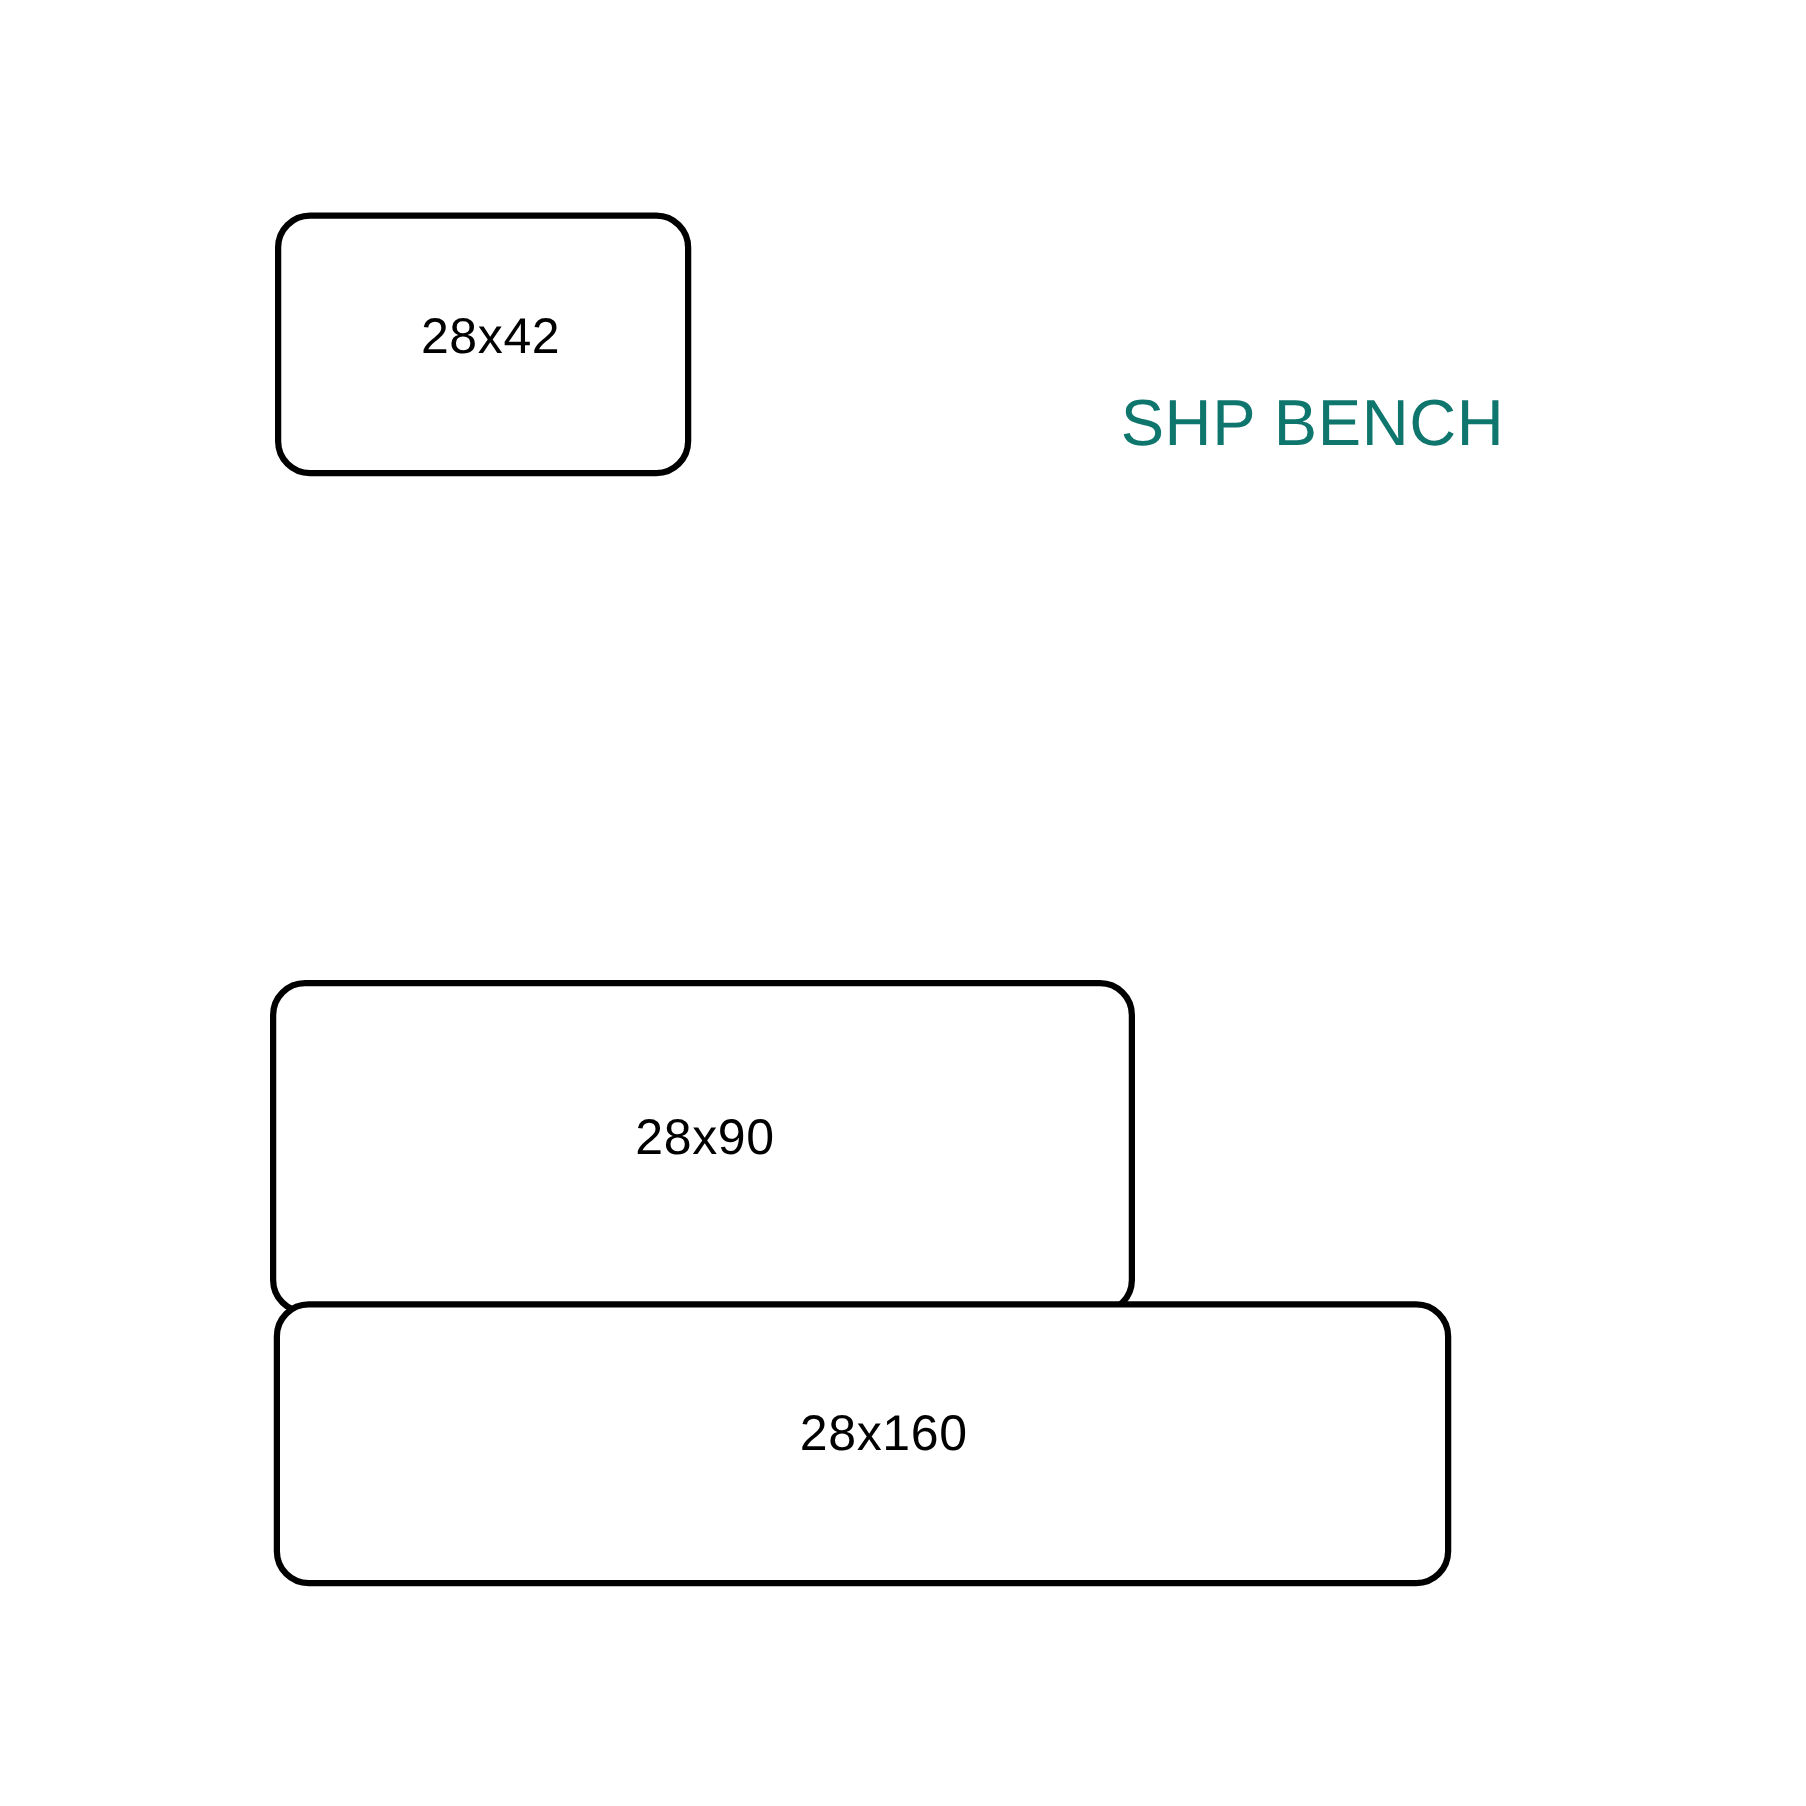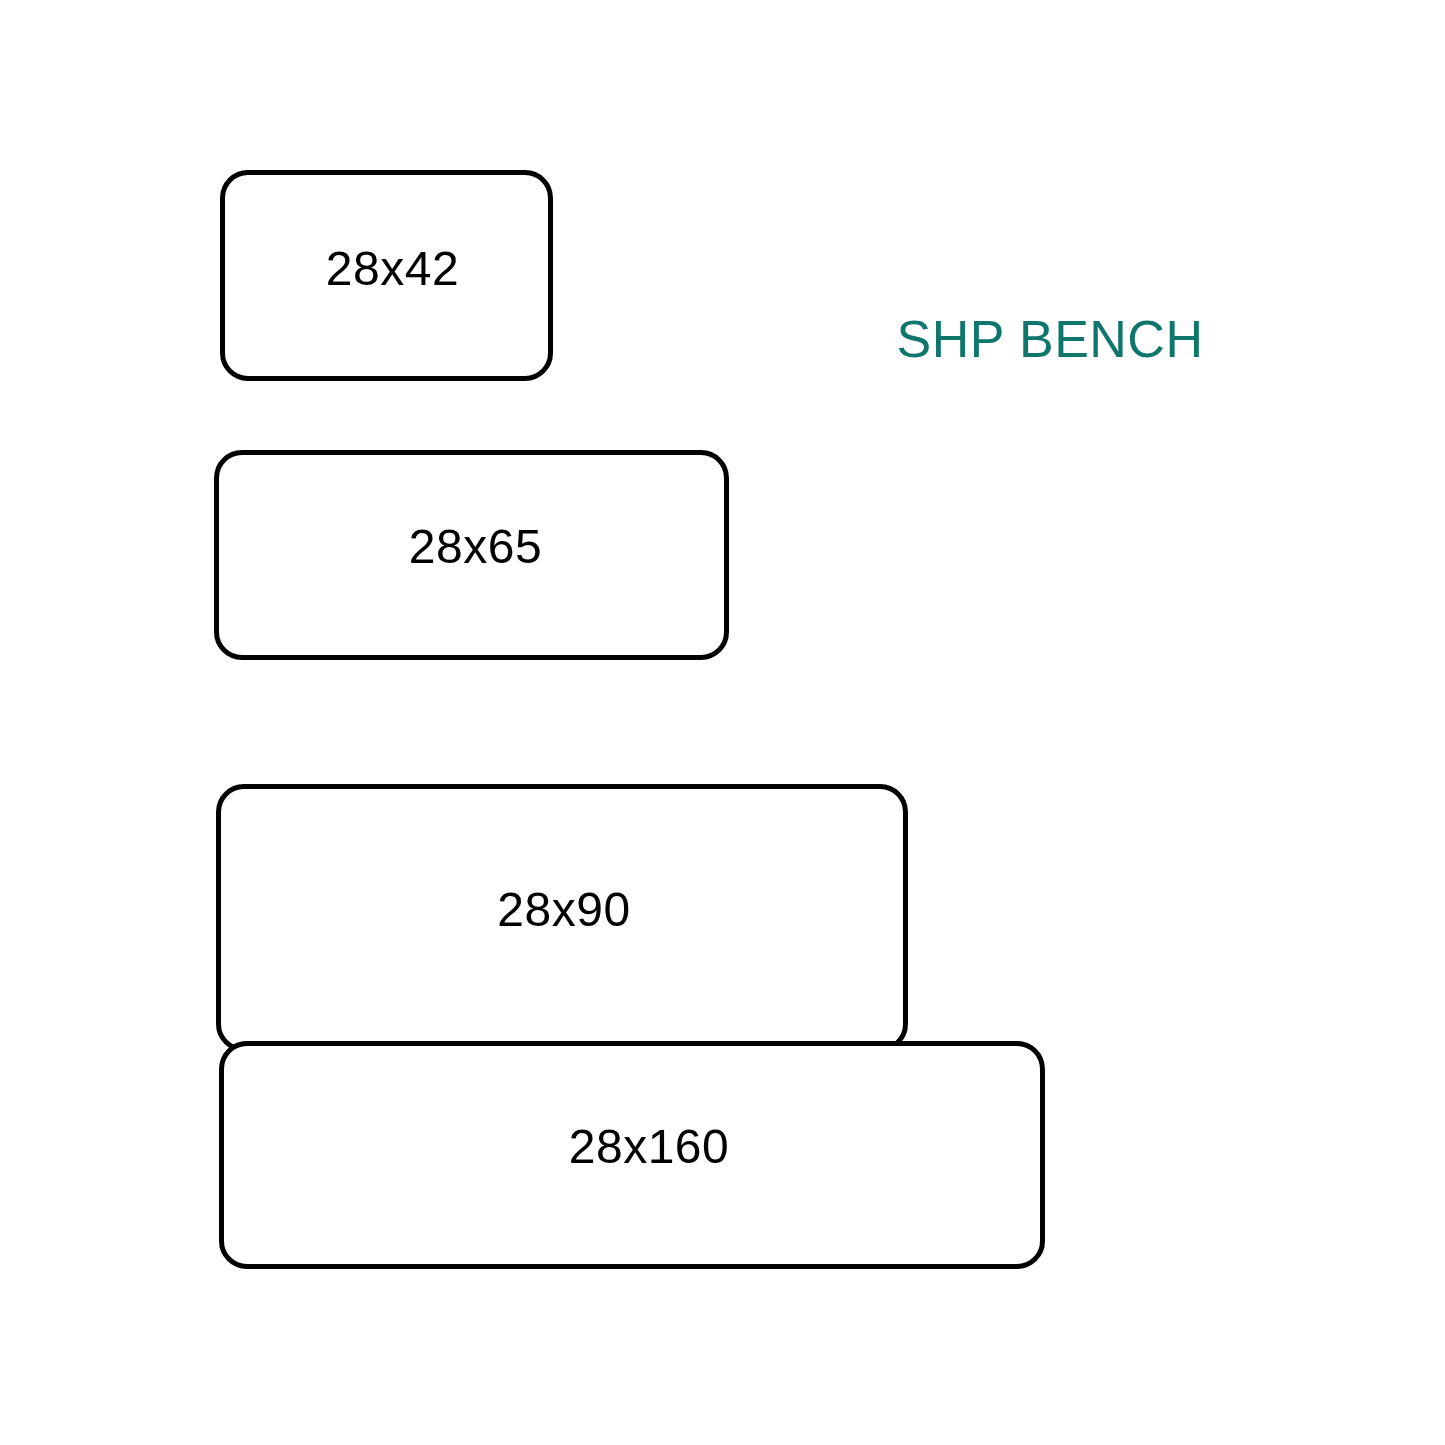--- a/index.html
+++ b/index.html
@@ -39,52 +39,49 @@
     box-sizing: border-box;
     background: #ffffff;
     border: 5.5px solid #000000;
     border-radius: 28px;
     display: flex;
     align-items: center;
     justify-content: center;
   }
   .board-label {
     color: #000000;
-    font-size: 48px;
+    font-size: 40px;
     line-height: 1;
     font-weight: 400;
     letter-spacing: 0.5px;
     user-select: none;
   }
   
   #board-0 { left: 220px; top: 170px;  width: 333px; height: 211px; }
   #board-1 { left: 214px; top: 450px;  width: 515px; height: 210px; }
   #board-2 { left: 216px; top: 784px;  width: 692px; height: 268px; }
-  #board-3 { left: 219px; top: 1041px; width: 826px; height: 228px; }
+  #board-3 { left: 219px; top: 1041px; width: 942px; height: 228px; }
   #board-0 .board-label { transform: translate(6px, -7px); }
   #board-1 .board-label { transform: translate(4px, -8px); }
   #board-2 .board-label { transform: translate(2px, -8px); }
   #board-3 .board-label { transform: translate(17px, -8px); }
 </style>
 </head>
 <body>
 
 <div id="canvas">
 
   <div class="title-block">
     <span class="title-line">SHP BENCH</span>
   </div>
 
   <div class="board" id="board-0">
     <span class="board-label">28x42</span>
   </div>
 
-  <div class="board" id="board-1">
-    <span class="board-label">28x65</span>
-  </div>
 
   <div class="board" id="board-2">
     <span class="board-label">28x90</span>
   </div>
 
   <div class="board" id="board-3">
     <span class="board-label">28x160</span>
   </div>
 
 </div>

